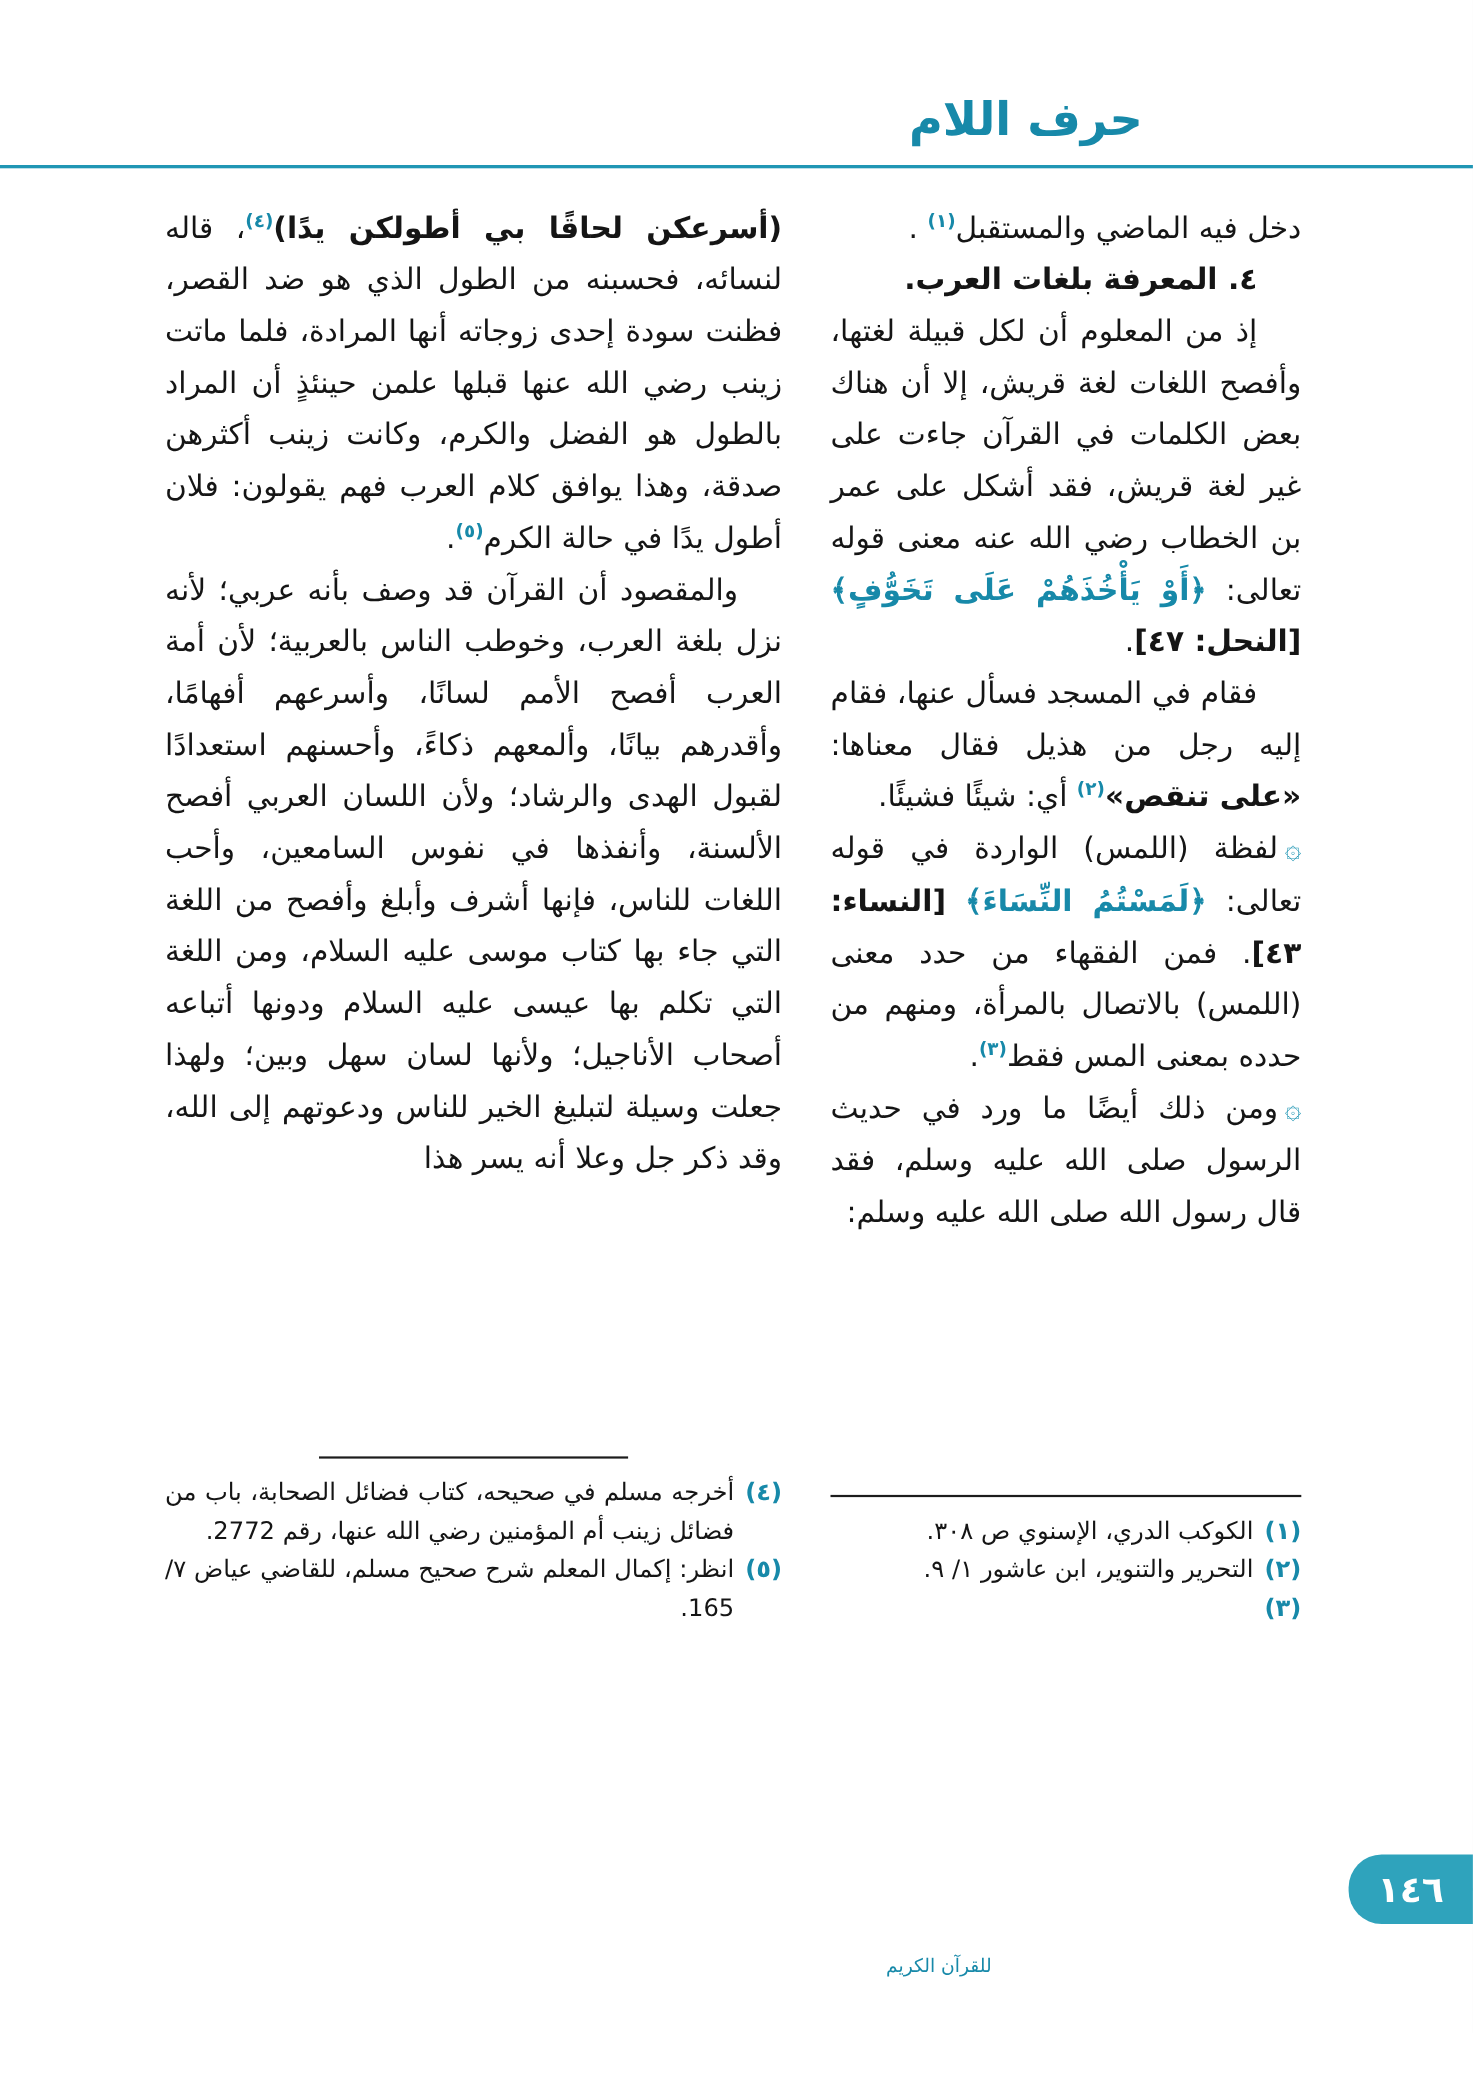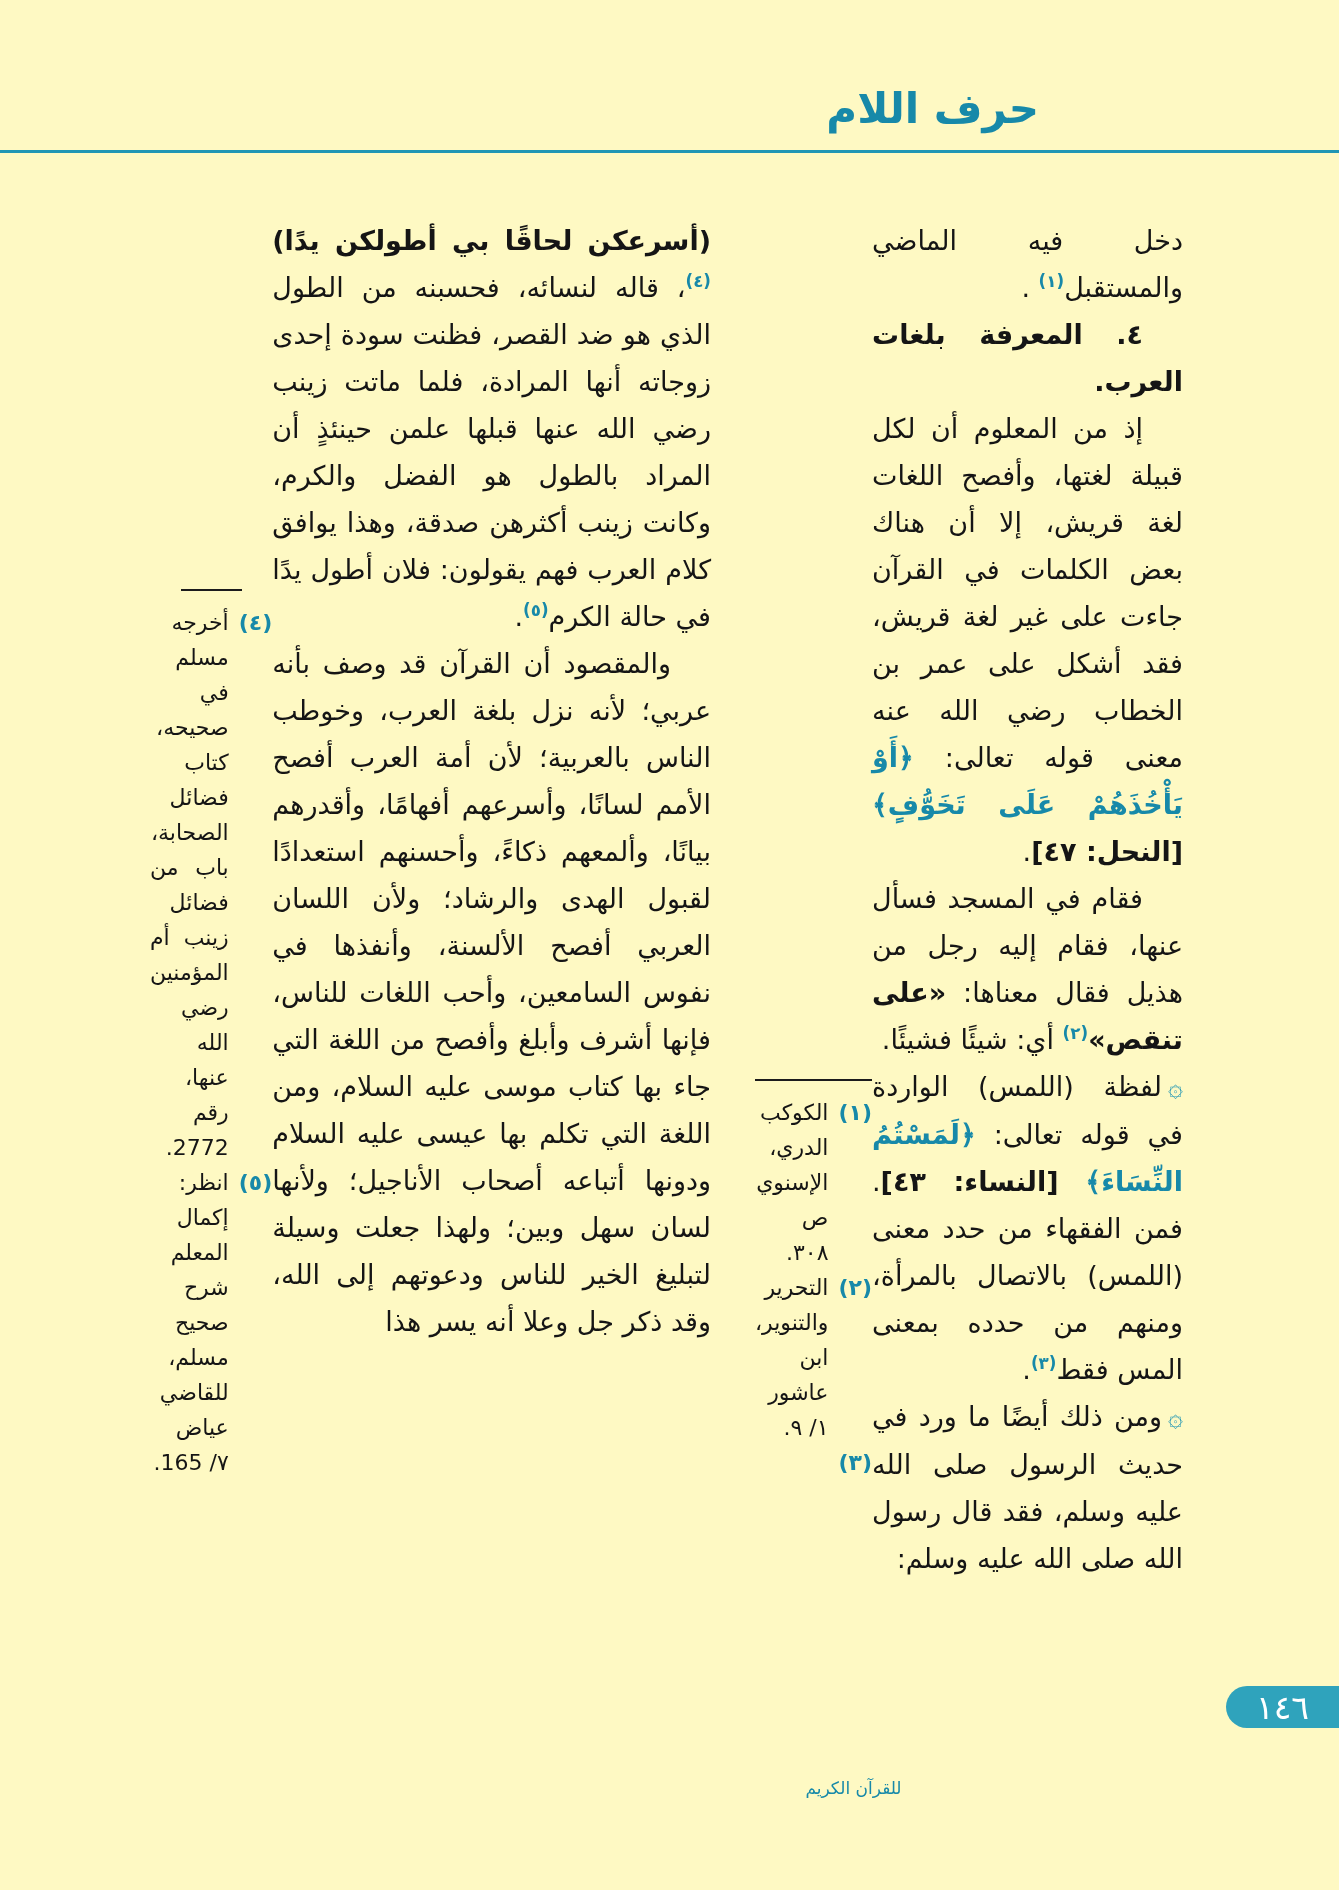--- a/index.html
+++ b/index.html
@@ -1,21 +1,21 @@
 <!DOCTYPE html>
 <html lang="ar" dir="rtl"><head>
 <meta charset="utf-8">
 <style>
   * { margin:0; padding:0; box-sizing:border-box; }
   html,body { background:#e8e8e8; }
   .page {
     position:relative;
     width:1339px; height:1890px;
     margin:0 auto;
-    background:#fef9c3;
+    background:#ffffff;
     direction:rtl;
     font-family:"DejaVu Sans", sans-serif;
     color:#151515;
     overflow:hidden;
   }
 
   
   .chapter-title {
     position:absolute; top:84px; right:300px;
     color:#1789a9; font-size:42px; font-weight:bold;
@@ -25,21 +25,21 @@
     position:absolute; top:150px; left:0; right:0;
     height:3px; background:#2096b4;
   }
 
   
   .columns {
     position:absolute; top:184px; right:156px; left:150px;
     height:1296px;
     display:flex; gap:44px;
   }
-  .col { display:flex; flex-direction:row;margin-top:33px; }
+  .col { display:flex; flex-direction:column; }
   .col-right { flex:0 0 428px; }
   .col-left  { flex:1; }
 
   .col-body p.para {
     font-size:27px; line-height:47px;
     text-align:justify;
   }
   .para.indent { text-indent:40px; }
   .seg-normal { }
   .seg-bold { font-weight:bold; }
@@ -66,25 +66,25 @@
   
   .publisher-logo {
     position:absolute; right:378px; bottom:92px;
     width:215px; text-align:center; color:#1789a9;
   }
   .logo-main { font-size:33px; font-weight:bold; line-height:39px; }
   .logo-sub  { font-size:17px; margin-top:4px; letter-spacing:1px; }
 
   .page-number-badge {
     position:absolute; top:1686px; right:0;
-    width:113px; height:42px;
+    width:113px; height:63px;
     background:#2fa3bc; color:#ffffff;
     border-radius:30px 0 0 30px;
     display:flex; align-items:center; justify-content:center;
-    font-size:33px; font-weight:normal;
+    font-size:33px; font-weight:bold;
   }
 </style>
 </head>
 <body>
 
 <div class="page">
 
   <div class="chapter-title">حرف اللام</div>
   <div class="header-rule"></div>
 

